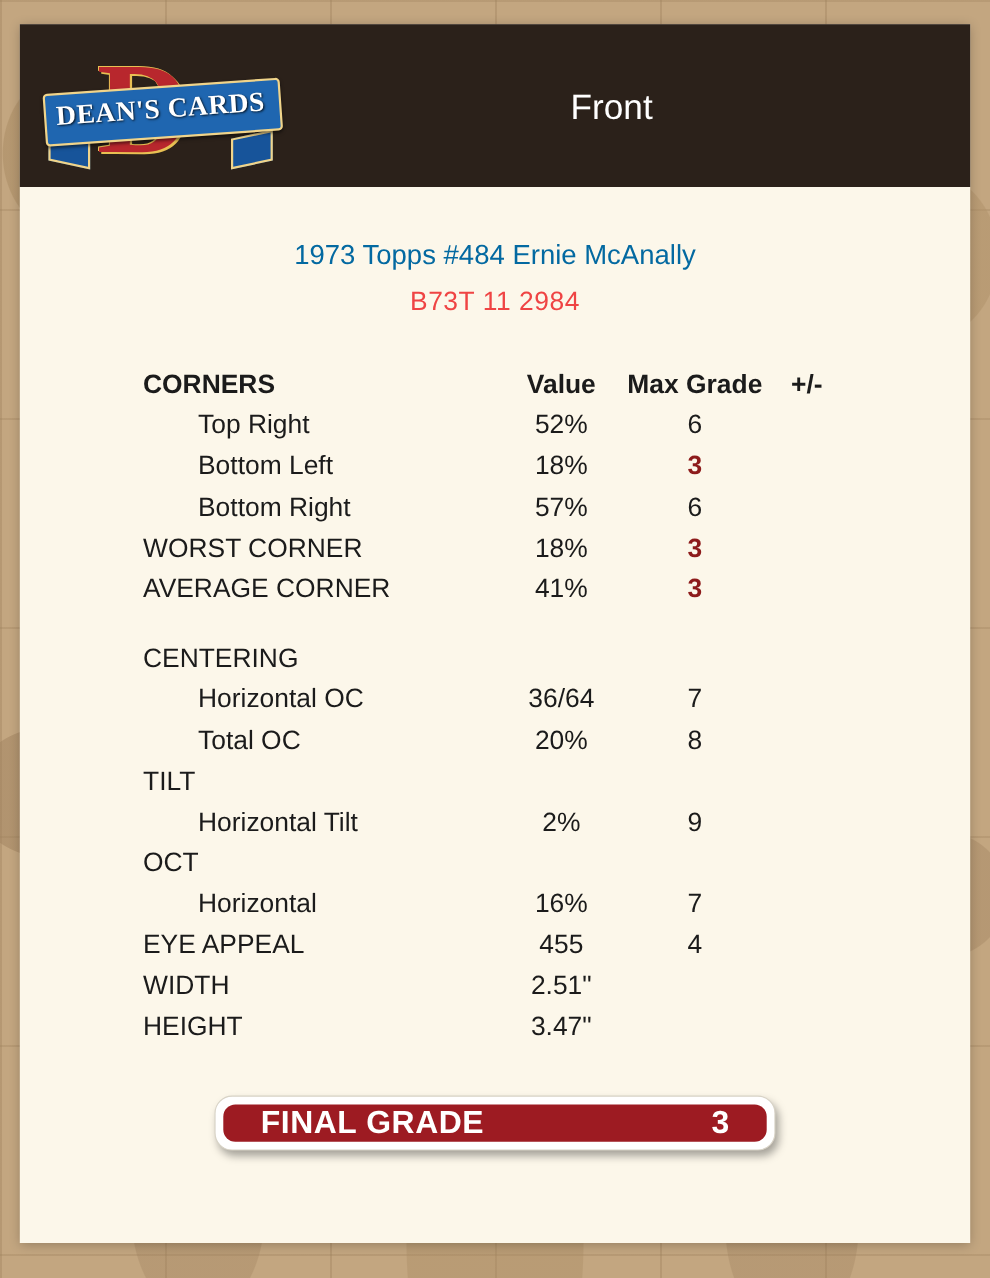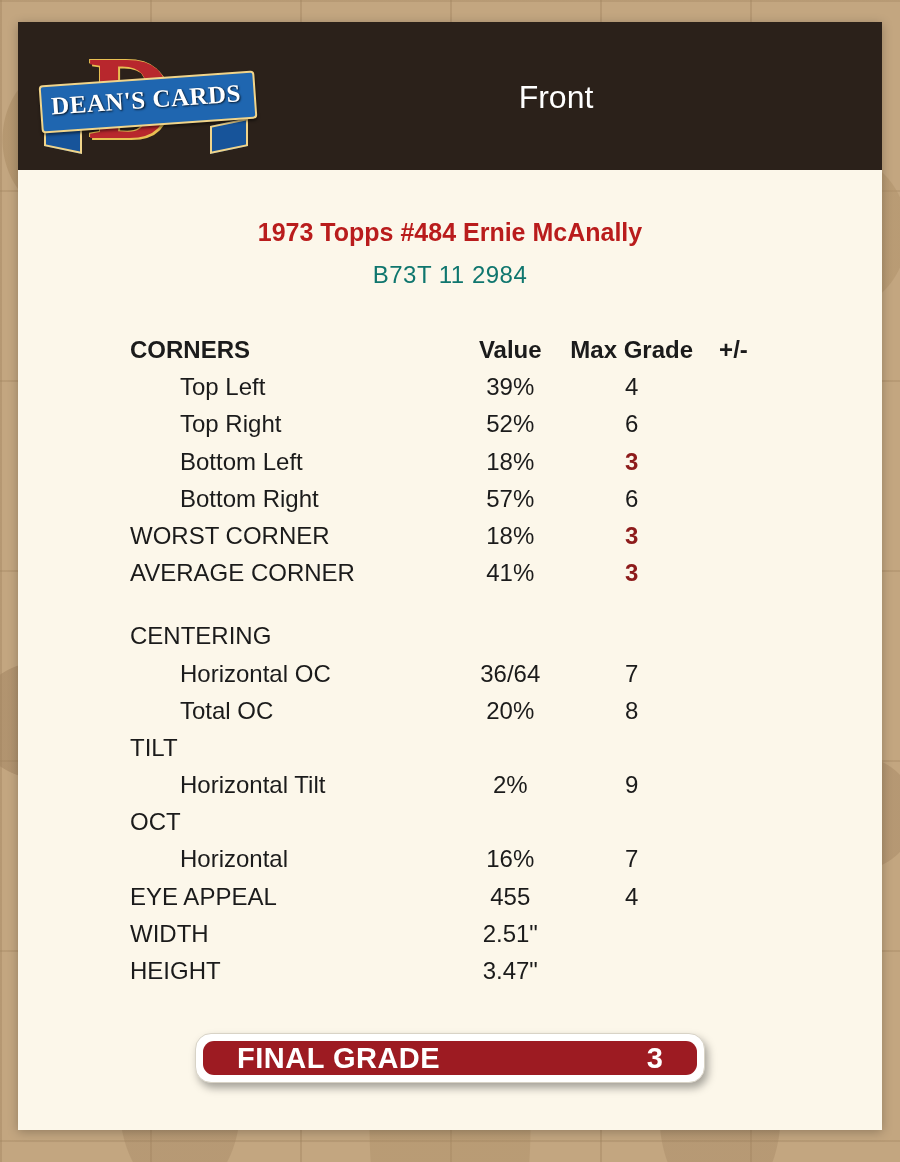--- a/index.html
+++ b/index.html
@@ -138,28 +138,28 @@
     margin-top: 2px;
   }
 
   
   .body {
     padding: 0 0 0 0;
   }
   .card-title {
     text-align: center;
     font-size: 25px;
-    font-weight: bold;
-    color: #b91c1c;
+    font-weight: normal;
+    color: #0369a1;
     margin-top: 48px;
   }
   .card-sub {
     text-align: center;
     font-size: 24px;
-    color: #0f766e;
+    color: #ef4444;
     margin-top: 14px;
     letter-spacing: 0.5px;
   }
 
   table.stats {
     margin: 42px auto 0 auto;
     border-collapse: collapse;
     width: 640px;
     color: #1b1b1b;
   }
@@ -241,26 +241,20 @@
     <div class="card-sub">B73T 11 2984</div>
 
     <table class="stats">
       <tbody>
         <tr class="hdr">
           <td class="c-label">CORNERS</td>
           <td class="c-value">Value</td>
           <td class="c-grade">Max Grade</td>
           <td class="c-plus">+/-</td>
         </tr>
-      <tr>
-            <td class="c-label indent">Top Left</td>
-            <td class="c-value">39%</td>
-            <td class="c-grade">4</td>
-            <td class="c-plus"></td>
-          </tr>
           <tr>
             <td class="c-label indent">Top Right</td>
             <td class="c-value">52%</td>
             <td class="c-grade">6</td>
             <td class="c-plus"></td>
           </tr>
           <tr>
             <td class="c-label indent">Bottom Left</td>
             <td class="c-value">18%</td>
             <td class="c-grade red">3</td>

